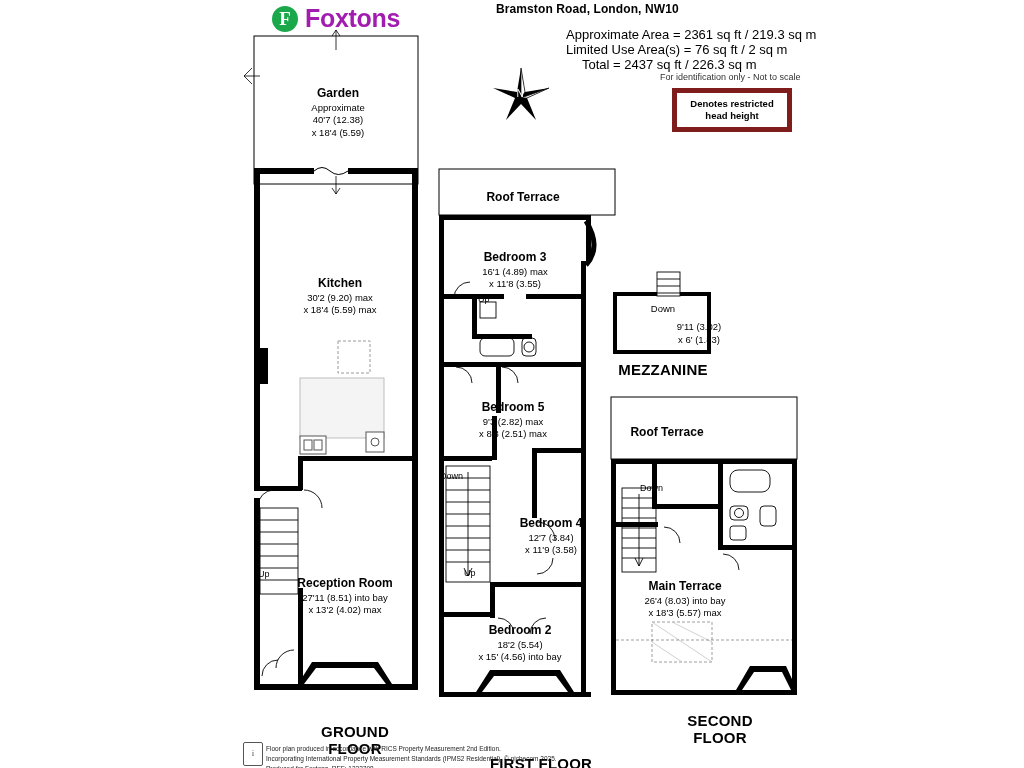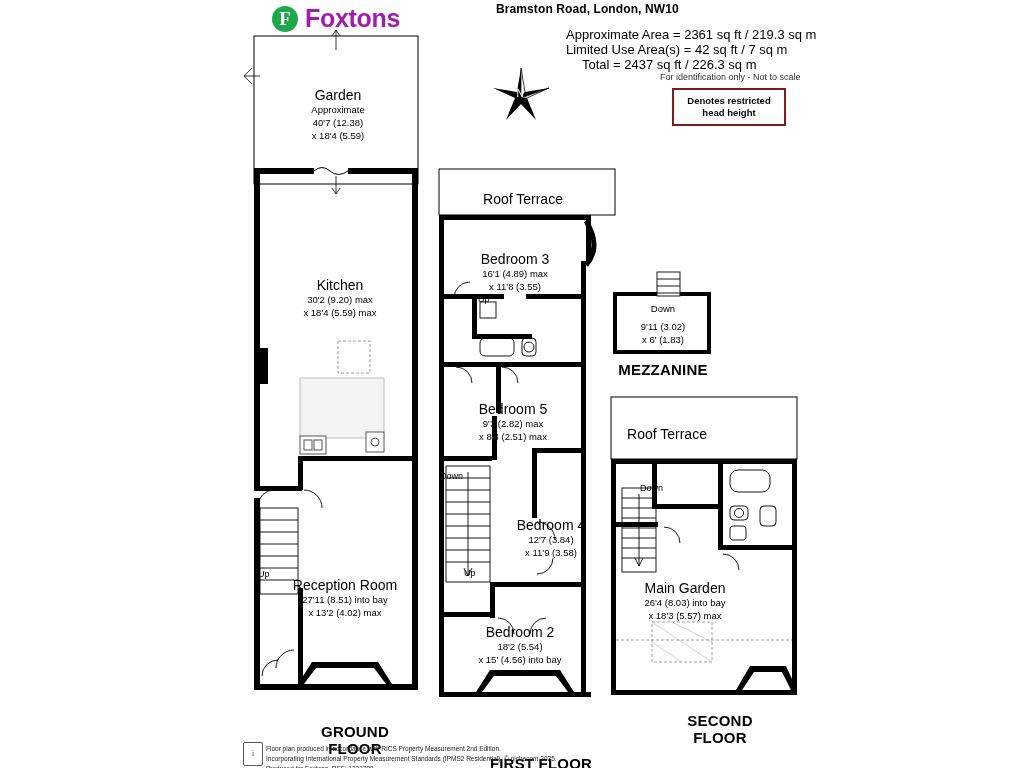--- a/index.html
+++ b/index.html
@@ -39,36 +39,36 @@
   }
   .hdr-line { font-size: 13px; }
   #hdr1 { left: 566px; top: 27px; }
   #hdr2 { left: 566px; top: 42px; }
   #hdr3 { left: 582px; top: 57px; }
   #hdr4 { left: 660px; top: 72px; font-size: 9px; color: #333; }
 
   
   #restricted-box {
     left: 672px; top: 88px; width: 110px; height: 34px;
-    border: 2px solid #7f1d1d;
+    border: 5px solid #7f1d1d;
     display: flex; align-items: center; justify-content: center;
   }
   #restricted-box .txt { font-size: 9.5px; font-weight: bold; line-height: 1.25; text-align: center; }
 
   
   #compass { left: 492px; top: 68px; width: 58px; height: 62px; }
 
   .label {
     position: absolute;
     font-size: 9.5px;
     line-height: 1.32;
     text-align: center;
     white-space: nowrap;
   }
-  .label .name { font-weight: normal; font-size: 14px; }
+  .label .name { font-weight: bold; font-size: 12px; }
   .floor-label {
     position: absolute;
     font-size: 15px; font-weight: bold; letter-spacing: 0.2px;
     text-align: center;
   }
   .small-label {
     position: absolute; font-size: 9px; text-align: left; line-height: 1.3;
   }
   #footer-badge {
     left: 243px; top: 742px; width: 18px; height: 22px;
@@ -84,21 +84,21 @@
 </head>
 <body>
 
 <div id="brand" class="abs">
   <div class="logo-circle">F</div>
   <div class="logo-text">Foxtons</div>
 </div>
 
 <div id="title" class="abs">Bramston Road, London, NW10</div>
 <div id="hdr1" class="abs hdr-line">Approximate Area = 2361 sq ft / 219.3 sq m</div>
-<div id="hdr2" class="abs hdr-line">Limited Use Area(s) = 42 sq ft / 7 sq m</div>
+<div id="hdr2" class="abs hdr-line">Limited Use Area(s) = 76 sq ft / 2 sq m</div>
 <div id="hdr3" class="abs hdr-line">Total = 2437 sq ft / 226.3 sq m</div>
 <div id="hdr4" class="abs">For identification only - Not to scale</div>
 
 <div id="restricted-box" class="abs">
   <div class="txt">
     <div>Denotes restricted</div>
     <div>head height</div>
   </div>
 </div>
 
@@ -338,21 +338,21 @@
   <g stroke="#000" stroke-width="0.9" fill="none">
     <rect x="47" y="6" width="23" height="24"></rect>
     <line x1="47" y1="13" x2="70" y2="13"></line>
     <line x1="47" y1="20" x2="70" y2="20"></line>
     <line x1="47" y1="27" x2="70" y2="27"></line>
   </g>
 </svg>
 </div>
 
 <div class="label abs" style="left:618px; top:303px; width:90px;">Down</div>
-<div class="label abs" style="left:618px; top:321px; width:90px;">
+<div class="label abs" style="left:618px; top:321px; width:90px;padding-left:36px;">
   <div>9'11 (3.02)</div>
   <div>x 6' (1.83)</div>
 </div>
 <div class="floor-label abs" style="left:608px; top:361px; width:110px;">MEZZANINE</div>
 
 <div class="abs" style="left:608px; top:394px;">
 <svg width="200" height="312" viewBox="0 0 200 312">
 
   <rect x="3" y="3" width="186" height="62" fill="#fff" stroke="#000" stroke-width="1"></rect>
   <g fill="#000">
@@ -409,21 +409,21 @@
     <polygon points="128,296 142,272 178,272 189,296 183,296 174,278 146,278 134,296"></polygon>
   </g>
 </svg>
 </div>
 
 <div class="label abs" style="left:622px; top:425px; width:90px;">
   <div class="name">Roof Terrace</div>
 </div>
 
 <div class="label abs" style="left:620px; top:579px; width:130px;">
-  <div class="name">Main Garden</div>
+  <div class="name">Main Terrace</div>
   <div>26'4 (8.03) into bay</div>
   <div>x 18'3 (5.57) max</div>
 </div>
 
 <div class="small-label abs" style="left:640px; top:483px;">Down</div>
 <div class="floor-label abs" style="left:665px; top:712px; width:110px;">SECOND FLOOR</div>
 
 <div id="footer-badge" class="abs">
   <div class="b">i</div>
 </div>

